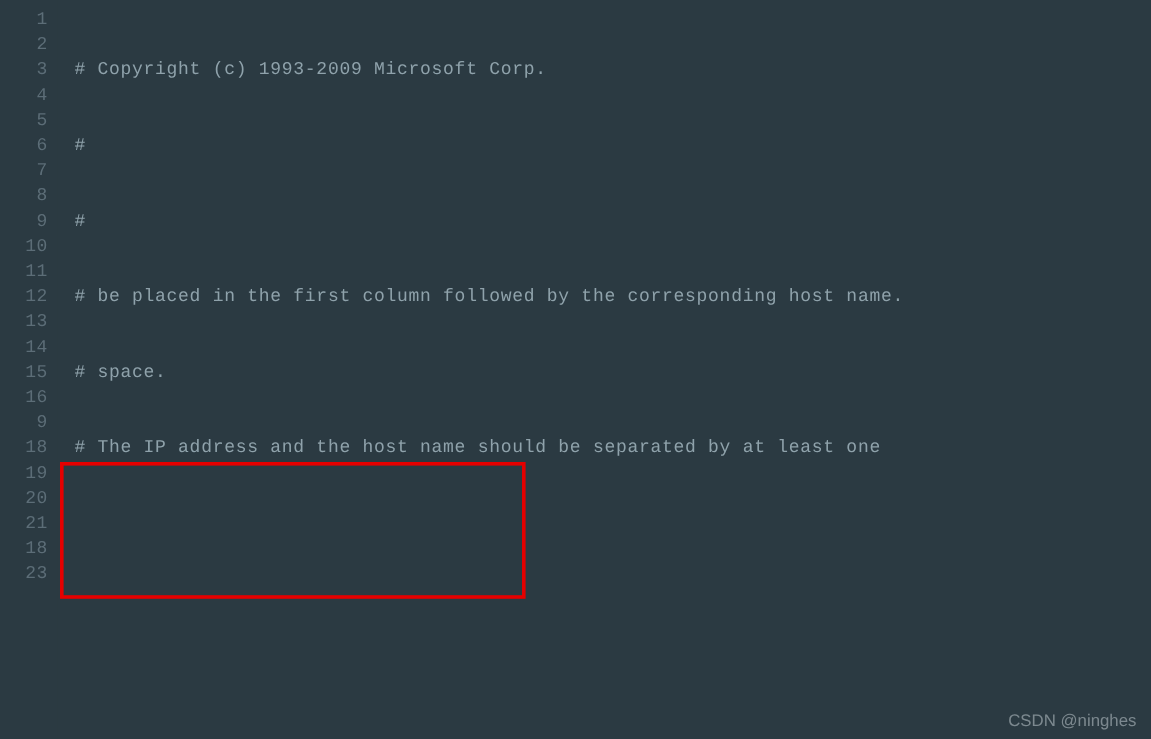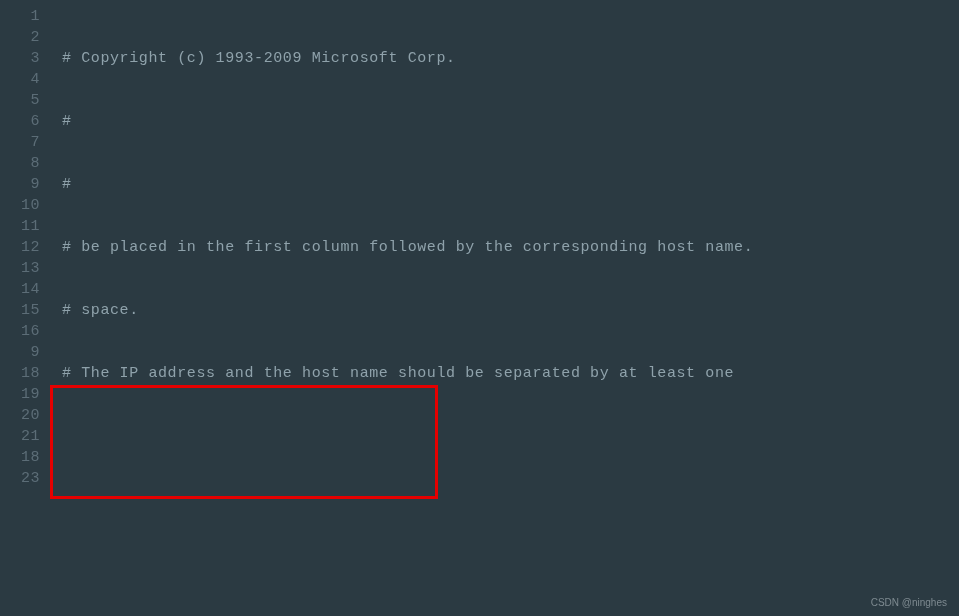--- a/index.html
+++ b/index.html
@@ -59,21 +59,21 @@
     height: 108px;
     z-index: 5;
     pointer-events: none;
   }
   .watermark {
     position: absolute;
     right: 12px;
     bottom: 8px;
     color: #bfc9ce;
     font-family: Arial, sans-serif;
-    font-size: 10px;
+    font-size: 14px;
     opacity: 0.55;
     z-index: 10;
     pointer-events: none;
   }
 </style>
 </head>
 <body>
 
 <div class="editor">
   <div class="gutter">

